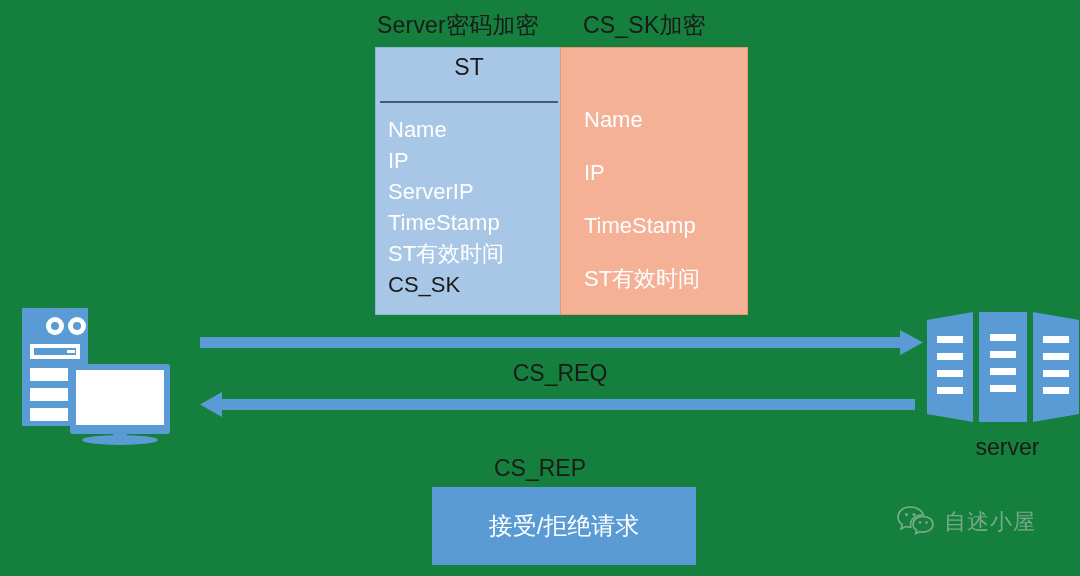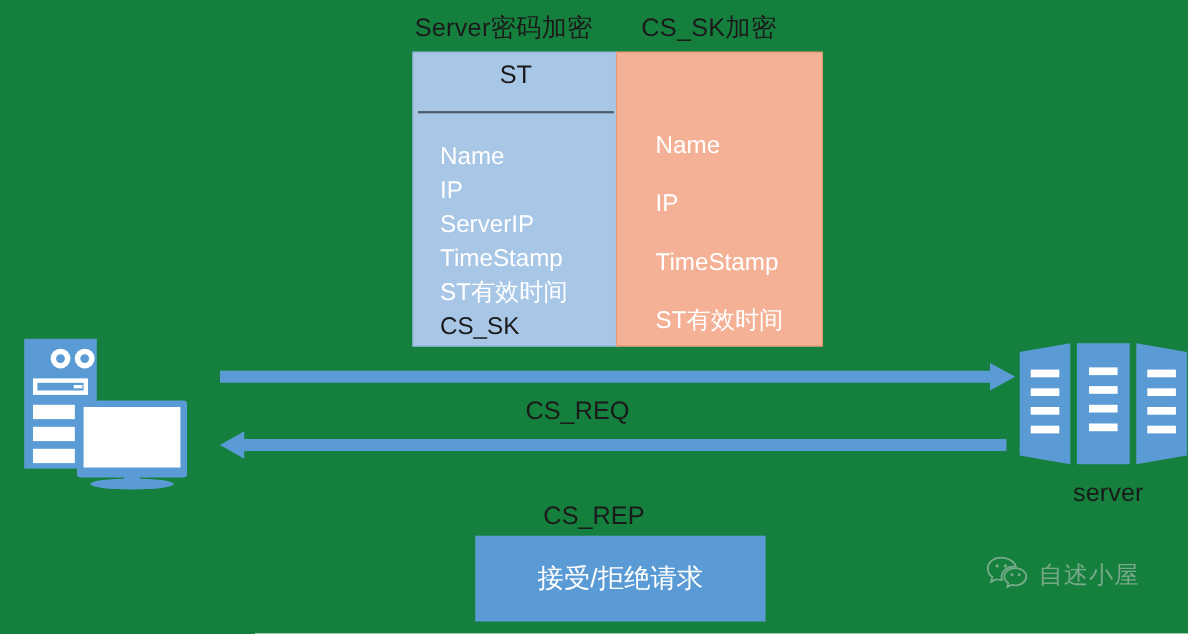--- a/index.html
+++ b/index.html
@@ -63,21 +63,21 @@
     position: absolute;
     left: 4px;
     top: 53px;
     width: 178px;
     height: 2px;
     background: #4a5a6a;
   }
   .field-list {
     position: absolute;
     list-style: none;
-    margin: 12px;
+    margin: 0;
     padding: 0;
   }
   #st-fields {
     left: 12px;
     top: 66px;
   }
   #cssk-fields {
     left: 23px;
     top: 45px;
   }
@@ -102,21 +102,21 @@
   #arrow-req { left: 200px; top: 330px; }
   #arrow-rep { left: 200px; top: 392px; }
 
   .arrow-label {
     position: absolute;
     font-size: 23px;
     color: #1a1a1a;
     white-space: nowrap;
     text-align: center;
   }
-  #label-req { left: 425px; top: 360px; width: 200px; }
+  #label-req { left: 460px; top: 360px; width: 200px; }
   #label-rep { left: 440px; top: 434px; width: 200px; margin-top: 21px; }
 
   
   .icon-holder { position: absolute; }
   #client-icon { left: 18px; top: 306px; }
   #server-icon { left: 925px; top: 310px; }
 
   .endpoint-label {
     position: absolute;
     font-size: 23px;

